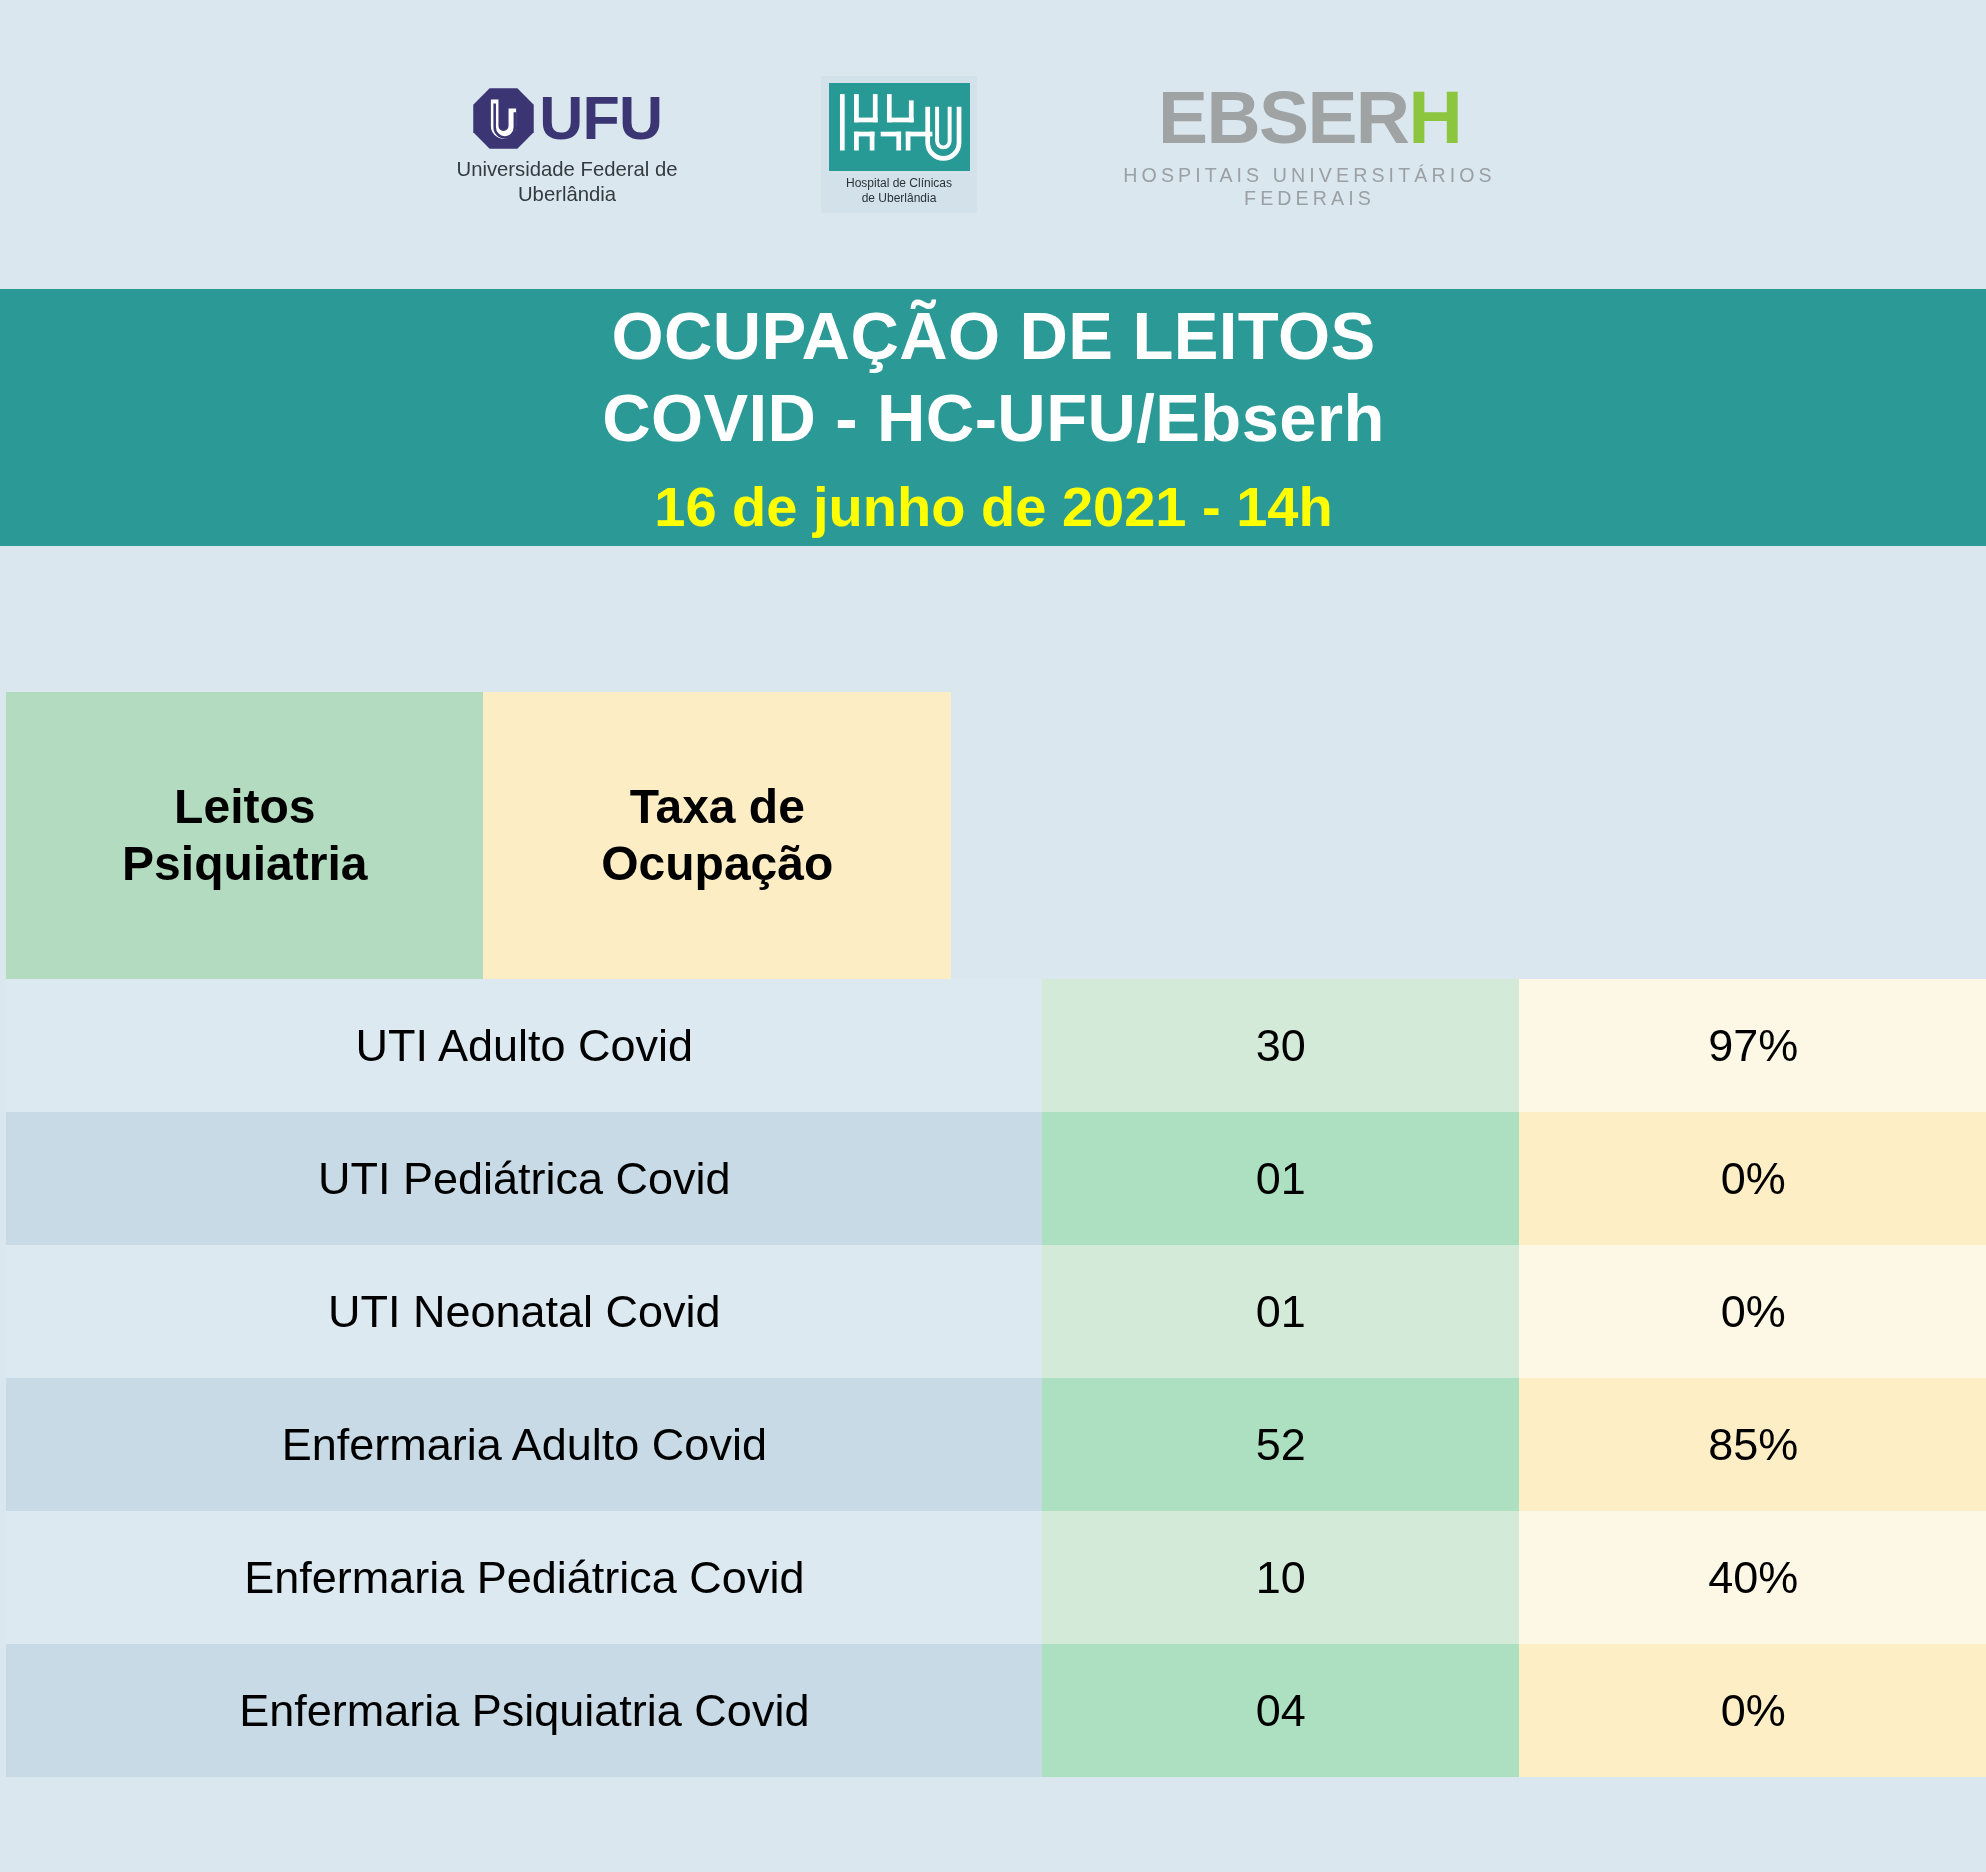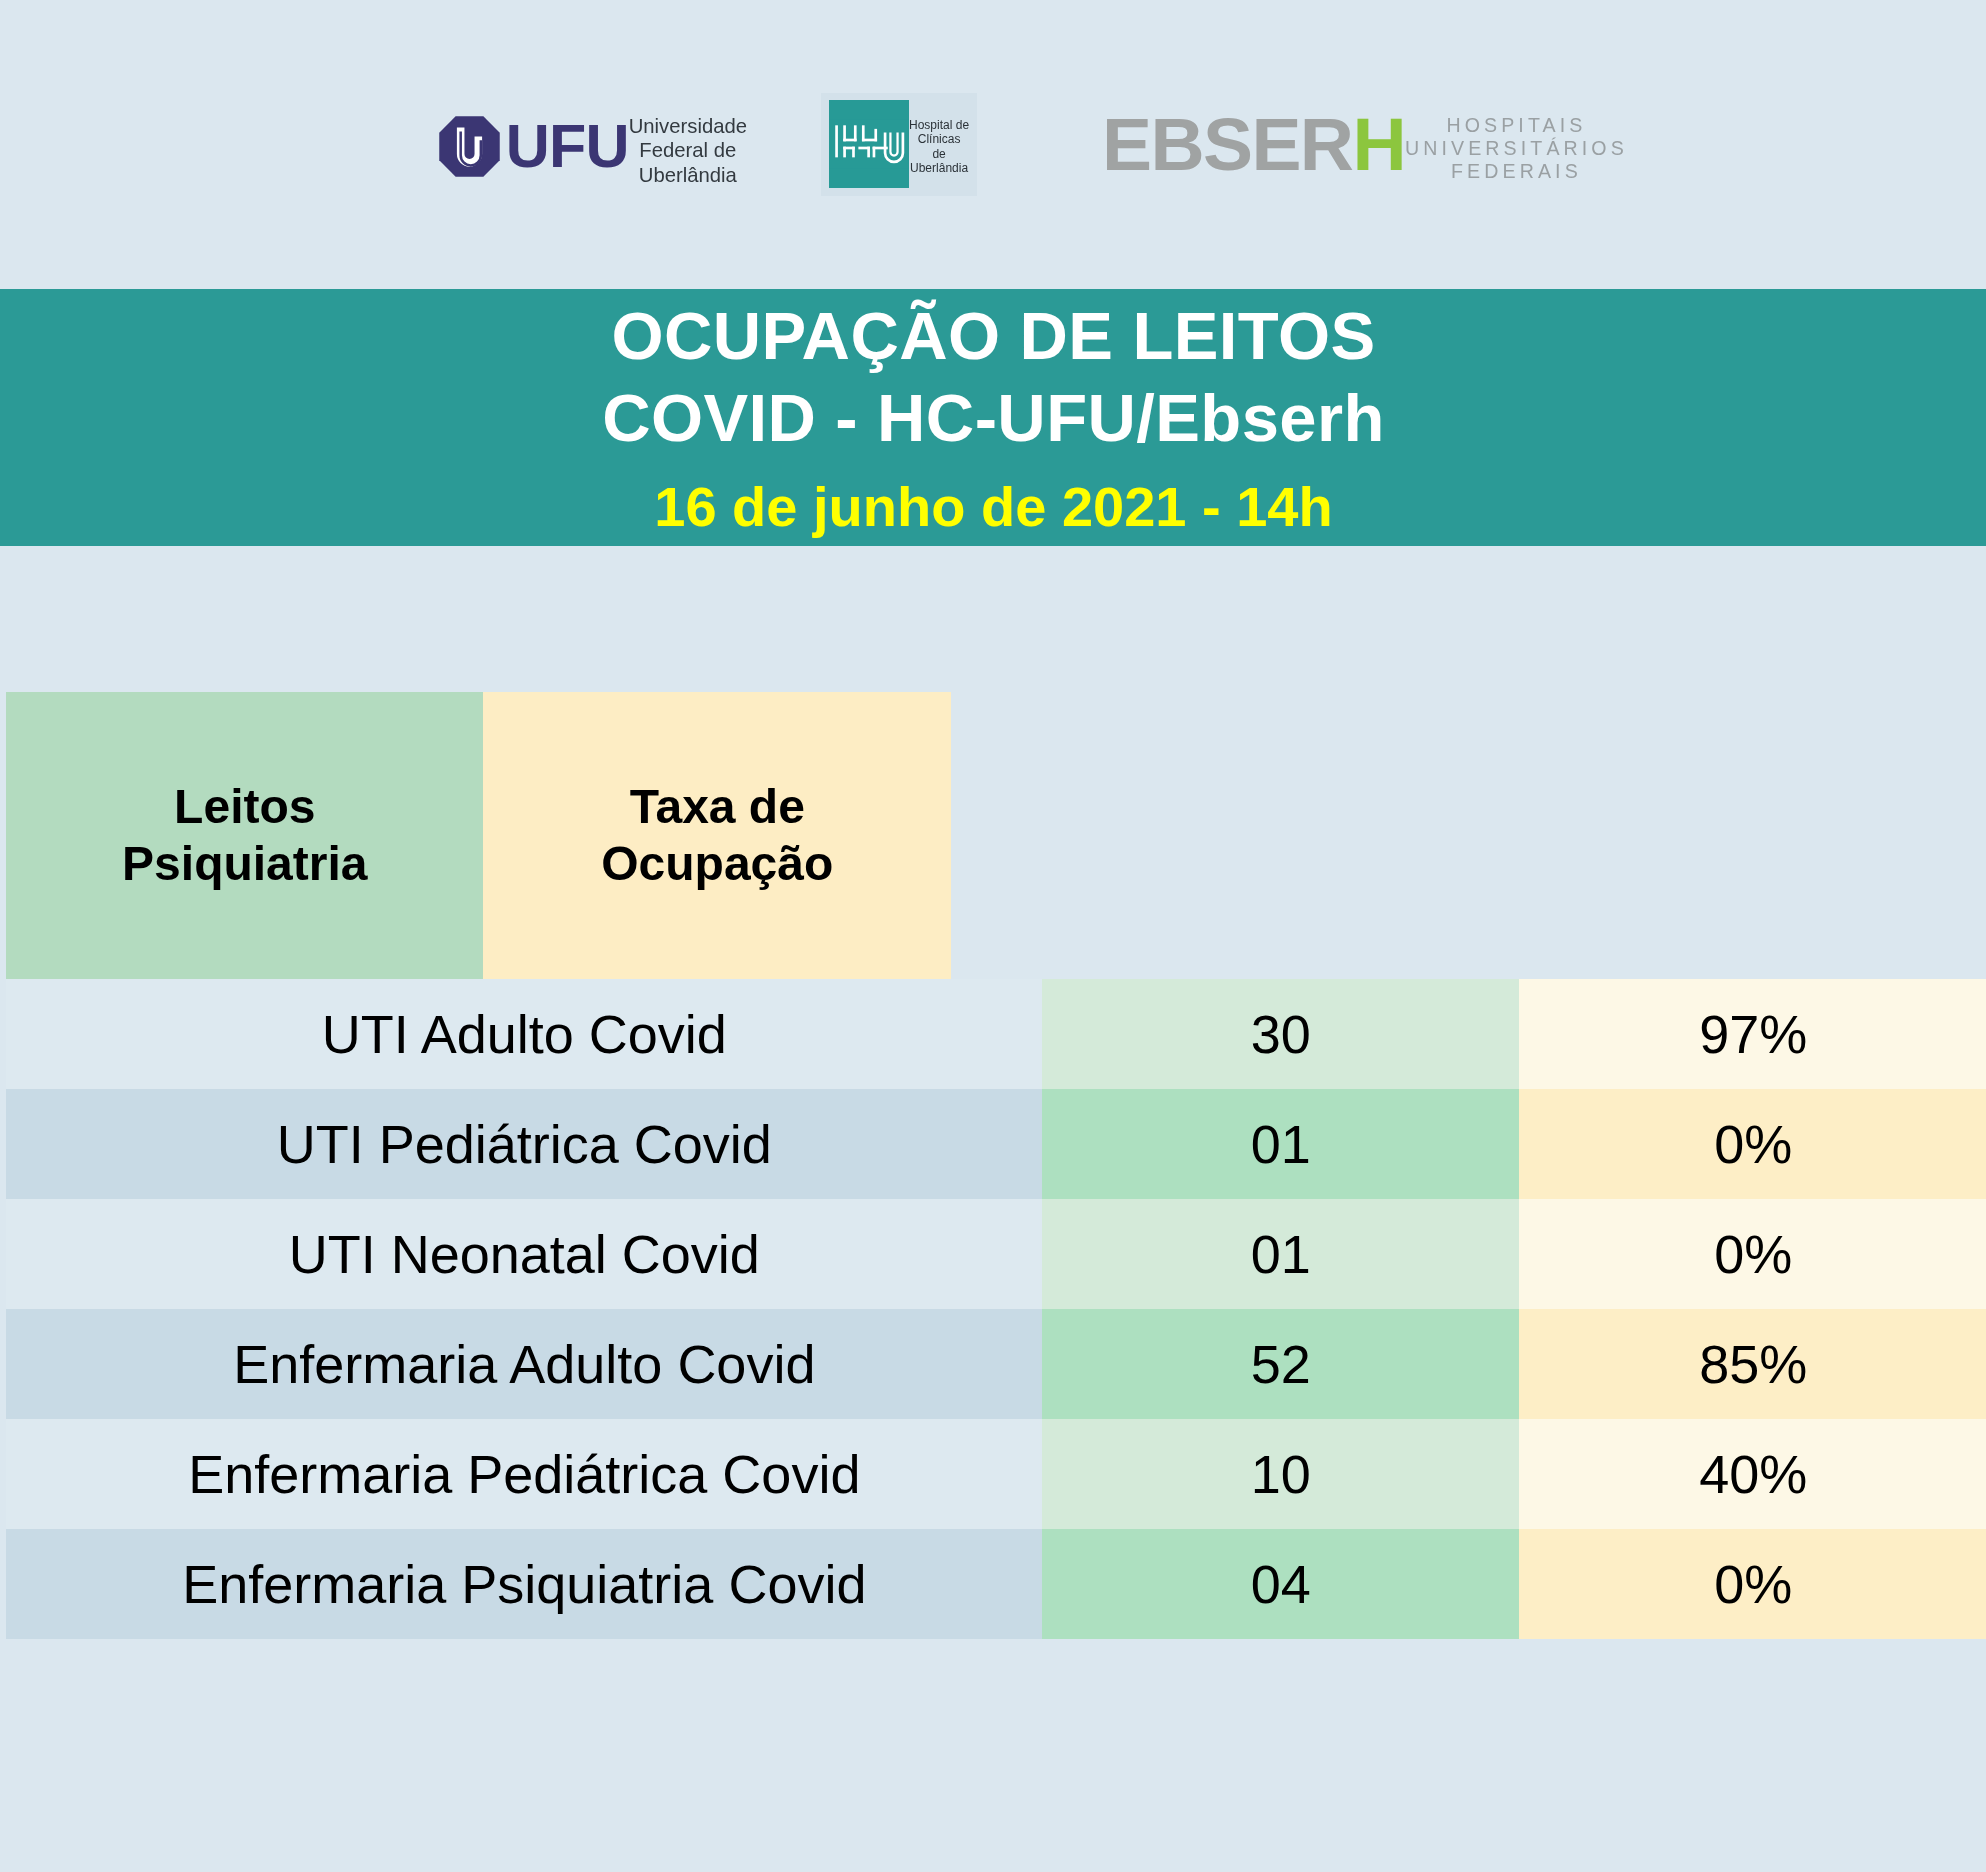--- a/index.html
+++ b/index.html
@@ -26,21 +26,21 @@
     left: 0;
     top: 0;
     width: 1987px;
     height: 289px;
     display: flex;
     align-items: center;
     justify-content: flex-start;
     padding-left: 438px;
     box-sizing: border-box;
   }
-  .logo-block { display: flex; flex-direction: row; align-items: center; }
+  .logo-block { display: flex; flex-direction: column; align-items: center; }
 
   
   .ufu-wrap { width: 258px; margin-top: 4.7px; }
   .ufu-mark-row {
     display: flex;
     align-items: center;
     justify-content: center;
     gap: 4.7px;
   }
   .ufu-symbol { width: 63px; height: 63px; display: block; }
@@ -166,22 +166,22 @@
     font-size: 48px;
     font-weight: bold;
     line-height: 1.18;
   }
   .hrow .c-setor { background: #cbdce6; }
   .hrow .c-leitos { background: #b3dbbf; }
   .hrow .c-taxa  { background: #fdedc4; }
 
   
   .drow .cell {
-    height: 110px;
-    font-size: 54px;
+    height: 133px;
+    font-size: 45px;
     font-weight: normal;
     line-height: 1.15;
   }
   .drow.odd  .c-setor { background: #dde9f0; }
   .drow.odd  .c-leitos { background: #d4ead9; }
   .drow.odd  .c-taxa  { background: #fdf8e6; }
   .drow.even .c-setor { background: #c8dae5; }
   .drow.even .c-leitos { background: #ade0c0; }
   .drow.even .c-taxa  { background: #fdeec6; }
 </style>

